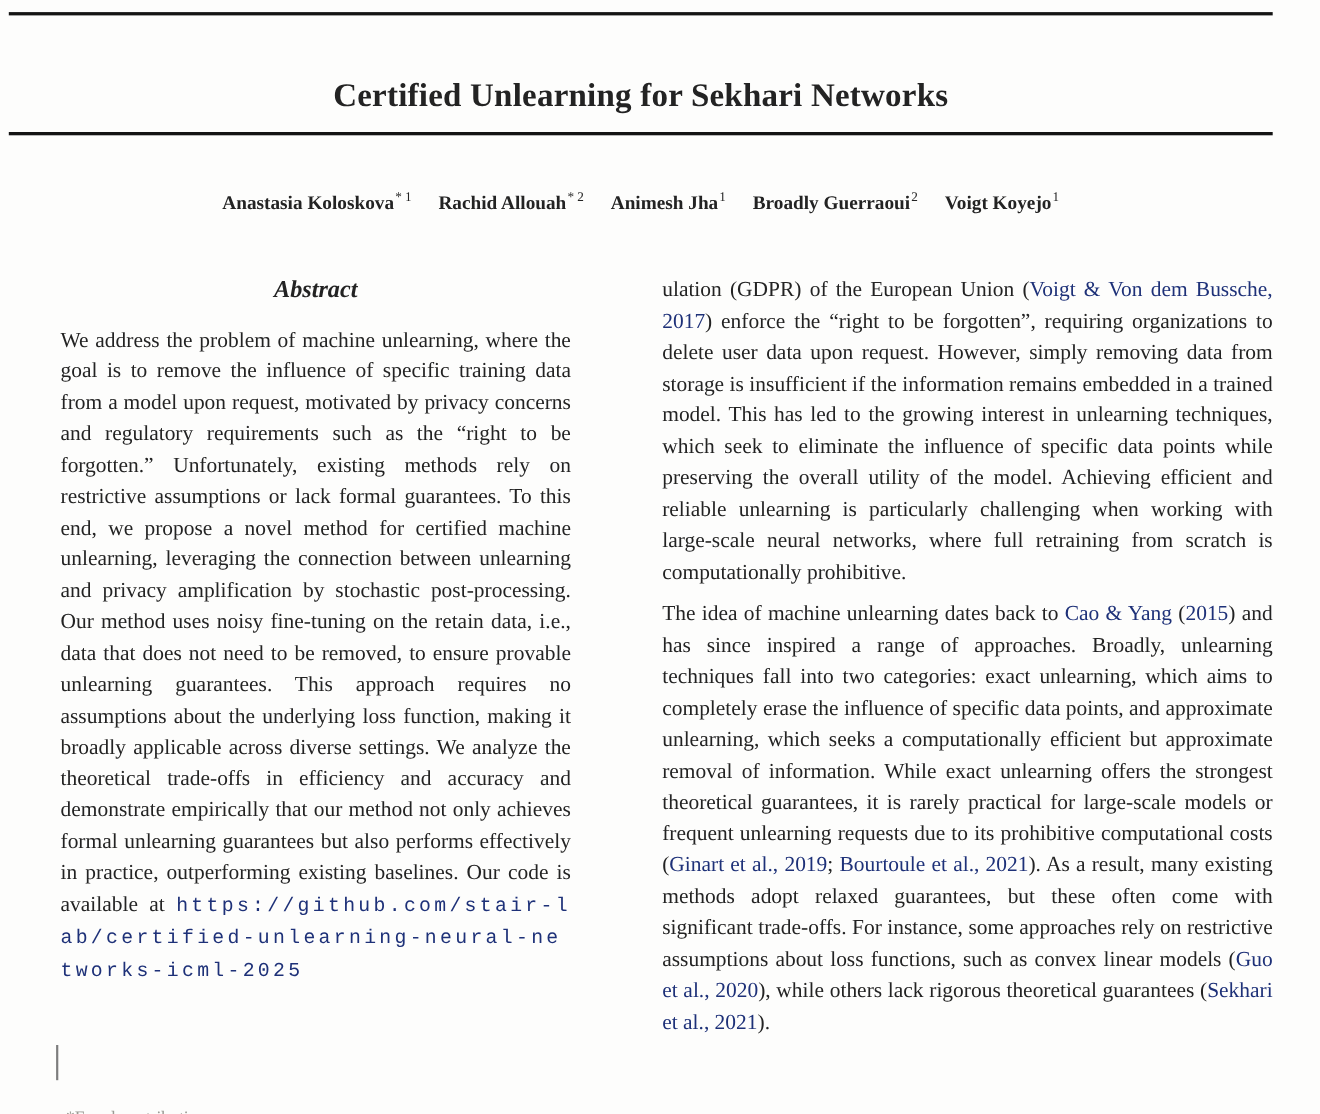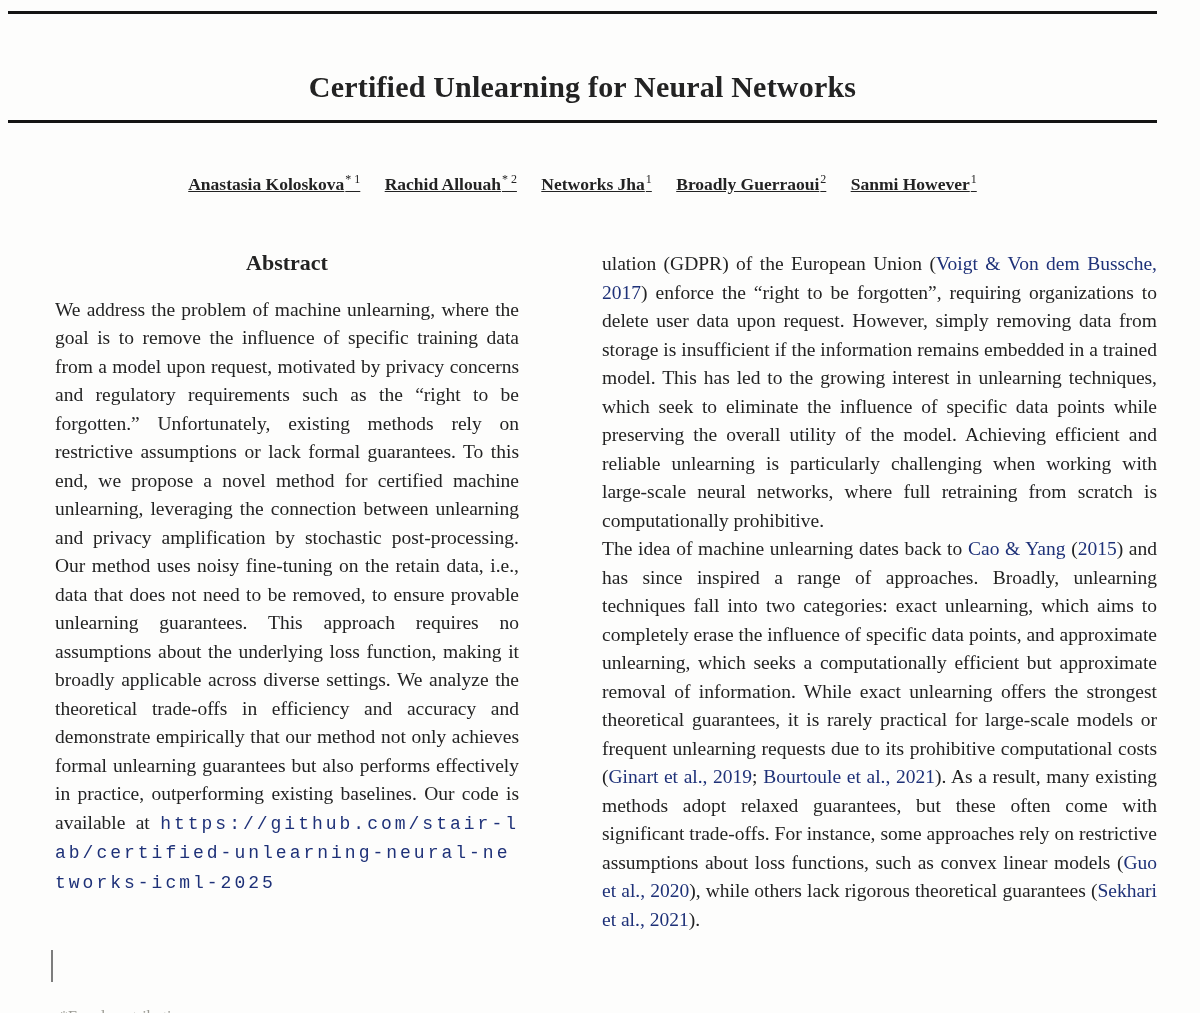--- a/index.html
+++ b/index.html
@@ -43,55 +43,56 @@
   .authors-row {
     position: absolute;
     left: 8px;
     top: 174px;
     width: 1149px;
     text-align: center;
     font-size: 17.5px;
     font-weight: bold;
     white-space: nowrap;
   }
-  .author { margin: 0 10px; text-decoration: underline; }
+  .author { margin: 0 10px; }
   .author sup {
     font-weight: normal;
     font-size: 12px;
     vertical-align: super;
     line-height: 0;
     margin-left: 1px;
   }
 
   .col-left {
     position: absolute;
     left: 55px;
     top: 250px;
     width: 464px;
   }
   .abstract-heading {
     text-align: center;
     font-size: 22px;
     font-weight: bold;
     margin: 0 0 16px 0;
     line-height: 26px;
+    font-style: italic;
   }
   .body-text {
     font-size: 19.5px;
     line-height: 28.5px;
     text-align: justify;
   }
   .col-right {
     position: absolute;
     left: 602px;
     top: 250px;
     width: 555px;
   }
   .col-right p { margin: 0; }
-  .col-right p + p { }
+  .col-right p + p { margin-top: 10px; }
 
   .i { }
   .link { color: var(--link); }
   .monolink {
     font-family: "Liberation Mono", monospace;
     color: var(--link);
     font-size: 18px;
     letter-spacing: 3px;
     word-break: break-all;
   }
@@ -113,30 +114,30 @@
     overflow: hidden;
     font-size: 16px;
     color: var(--muted);
   }
 </style>
 </head>
 <body>
 
 <div class="rule" id="rule-top"></div>
 
-<h1 class="paper-title">Certified Unlearning for Neural Networks</h1>
+<h1 class="paper-title">Certified Unlearning for Sekhari Networks</h1>
 
 <div class="rule" id="rule-header"></div>
 
 <div class="authors-row">
   <span class="author"><span>Anastasia Koloskova</span><sup>* 1</sup></span>
   <span class="author"><span>Rachid Allouah</span><sup>* 2</sup></span>
-  <span class="author"><span>Networks Jha</span><sup>1</sup></span>
+  <span class="author"><span>Animesh Jha</span><sup>1</sup></span>
   <span class="author"><span>Broadly Guerraoui</span><sup>2</sup></span>
-  <span class="author"><span>Sanmi However</span><sup>1</sup></span>
+  <span class="author"><span>Voigt Koyejo</span><sup>1</sup></span>
 </div>
 
 <div class="col-left">
   <h2 class="abstract-heading">Abstract</h2>
   <p class="body-text"><span>We address the problem of machine unlearning, where the goal is to remove the influence of specific training data from a model upon request, motivated by privacy concerns and regulatory requirements such as the “right to be forgotten.” Unfortunately, existing methods rely on restrictive assumptions or lack formal guarantees. To this end, we propose a novel method for certified machine unlearning, leveraging the connection between unlearning and privacy amplification by stochastic post-processing. Our method uses noisy fine-tuning on the retain data, i.e., data that does not need to be removed, to ensure provable unlearning guarantees. This approach requires no assumptions about the underlying loss function, making it broadly applicable across diverse settings. We analyze the theoretical trade-offs in efficiency and accuracy and demonstrate empirically that our method not only achieves formal unlearning guarantees but also performs effectively in practice, outperforming existing baselines. Our code is available at </span><span class="monolink">https://github.com/stair-lab/certified-unlearning-neural-networks-icml-2025</span></p>
 </div>
 
 <div class="col-right body-text">
   <p><span>ulation (GDPR) of the European Union (</span><span class="link">Voigt &amp; Von dem Bussche, 2017</span><span>) enforce the </span><span class="i">“right to be forgotten”</span><span>, requiring organizations to delete user data upon request. However, simply removing data from storage is insufficient if the information remains embedded in a trained model. This has led to the growing interest in unlearning techniques, which seek to eliminate the influence of specific data points while preserving the overall utility of the model. Achieving efficient and reliable unlearning is particularly challenging when working with large-scale neural networks, where full retraining from scratch is computationally prohibitive.</span></p>
   <p><span>The idea of machine unlearning dates back to </span><span class="link">Cao &amp; Yang</span><span> (</span><span class="link">2015</span><span>) and has since inspired a range of approaches. Broadly, unlearning techniques fall into two categories: </span><span class="i">exact unlearning</span><span>, which aims to completely erase the influence of specific data points, and </span><span class="i">approximate unlearning</span><span>, which seeks a computationally efficient but approximate removal of information. While exact unlearning offers the strongest theoretical guarantees, it is rarely practical for large-scale models or frequent unlearning requests due to its prohibitive computational costs (</span><span class="link">Ginart et al., 2019</span><span>; </span><span class="link">Bourtoule et al., 2021</span><span>). As a result, many existing methods adopt relaxed guarantees, but these often come with significant trade-offs. For instance, some approaches rely on restrictive assumptions about loss functions, such as convex linear models (</span><span class="link">Guo et al., 2020</span><span>), while others lack rigorous theoretical guarantees (</span><span class="link">Sekhari et al., 2021</span><span>).</span></p>

